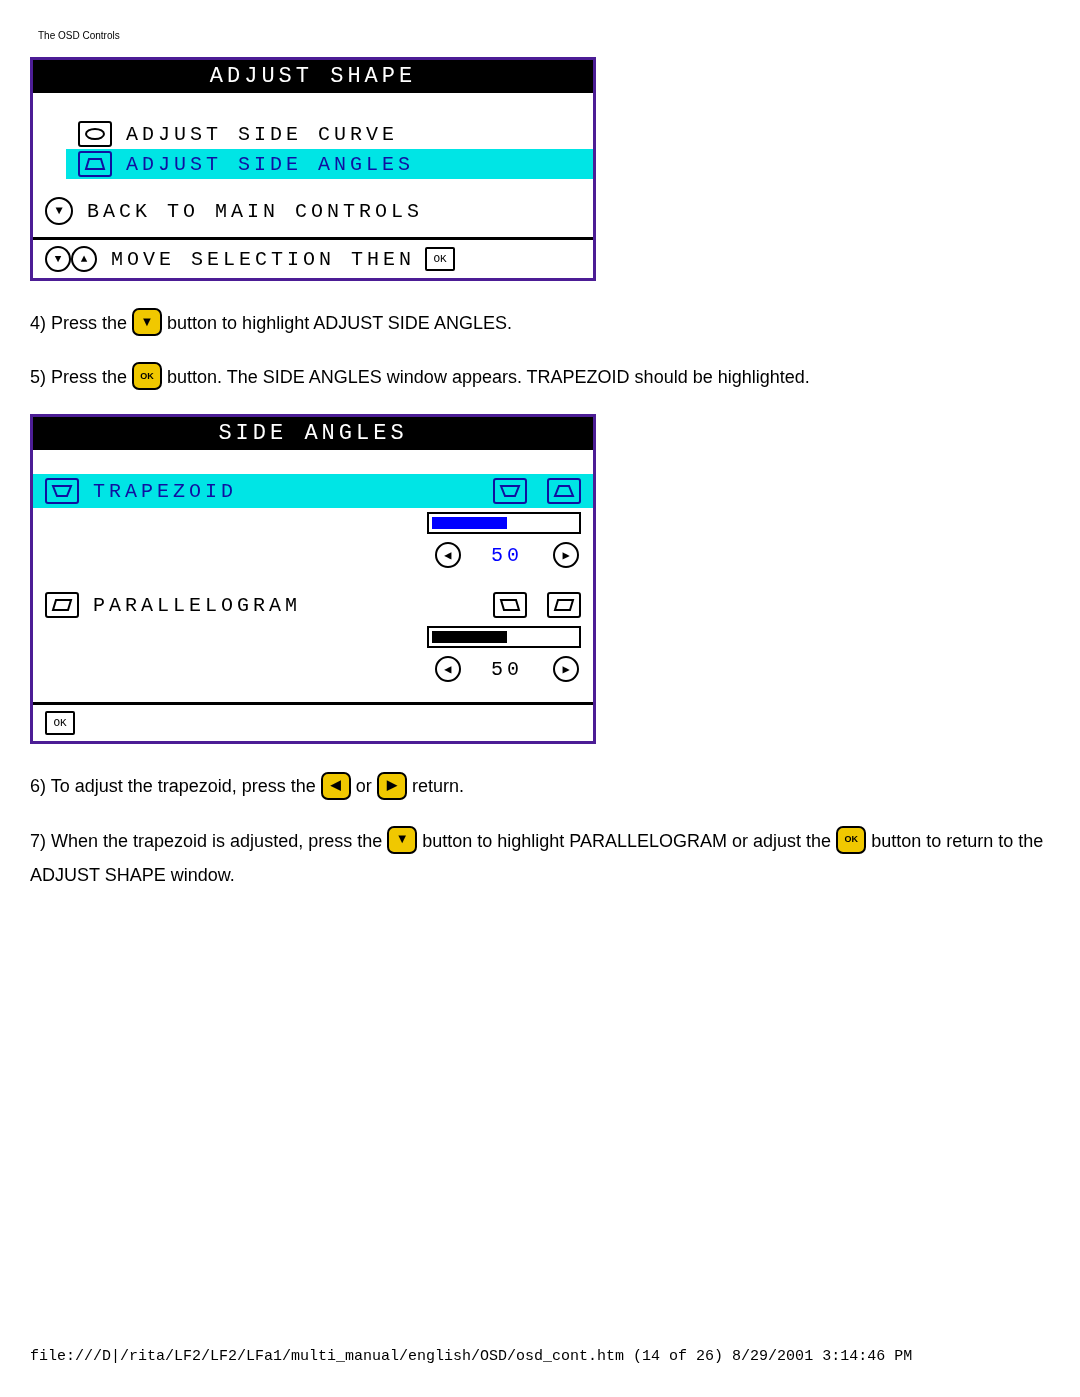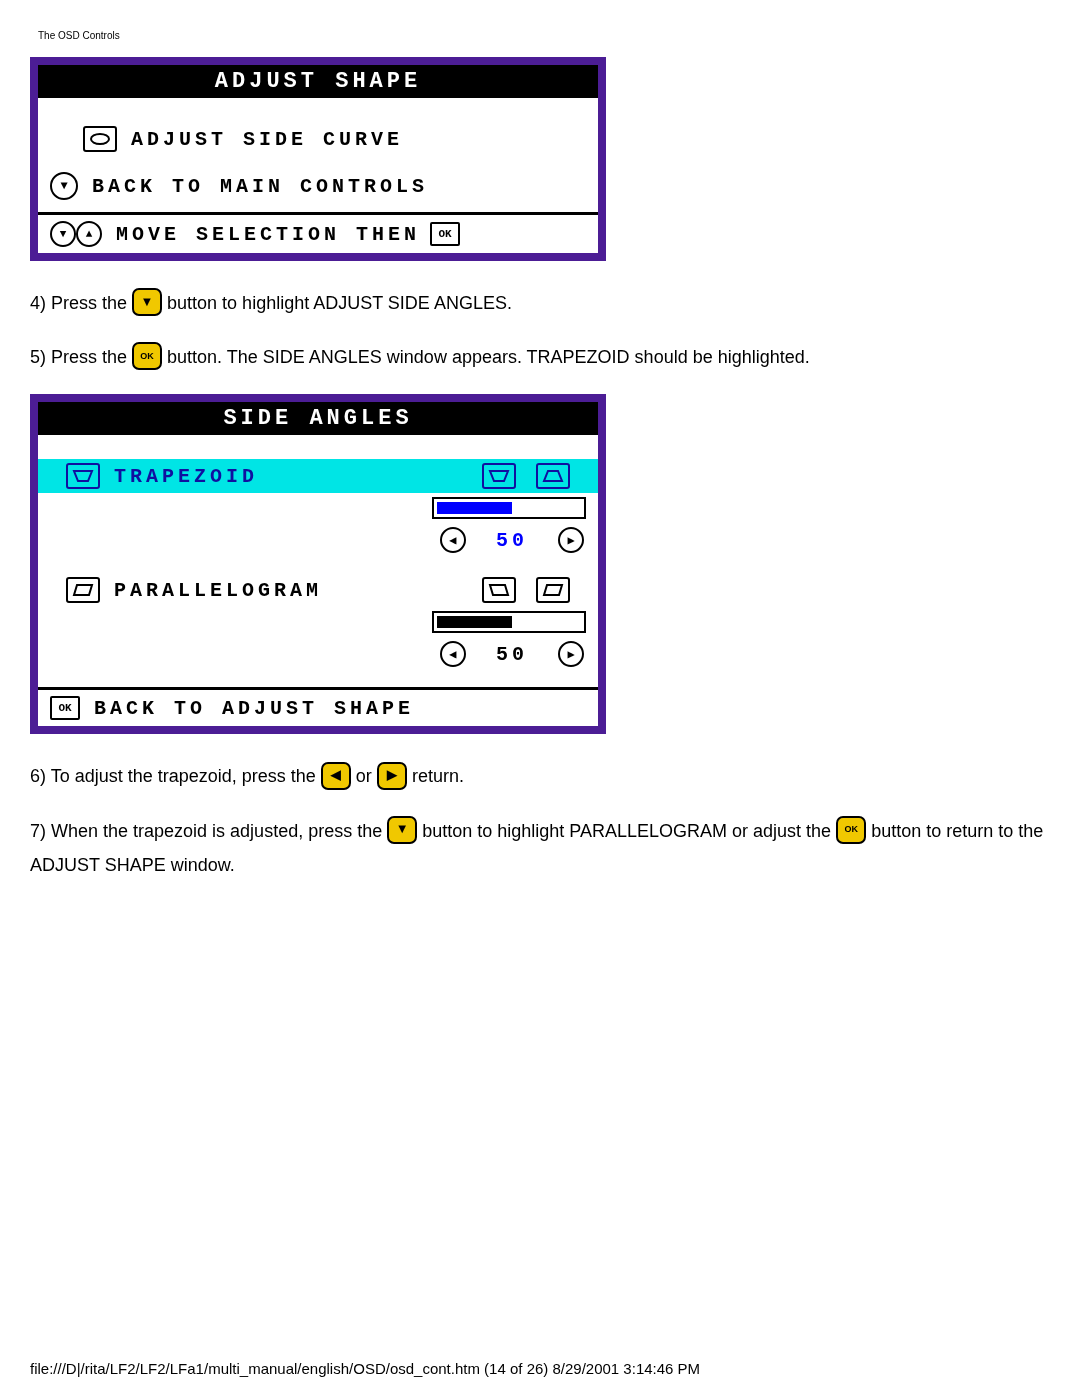--- a/index.html
+++ b/index.html
@@ -13,24 +13,24 @@
     min-height: 1347px;
   }
   .header {
     font-size: 10px;
     margin-bottom: 16px;
     margin-left: 8px;
   }
   
   .osd {
     width: 560px;
-    border: 8px solid #4c1d95;
+    border: 3px solid #4c1d95;
     background: #fff;
     font-family: "Courier New", monospace;
-    font-weight: bold;
+    font-weight: normal;
     letter-spacing: 4px;
     margin-bottom: 25px;
   }
   .osd .titlebar {
     background: #000;
     color: #fff;
     text-align: center;
     font-size: 22px;
     padding: 4px 0;
   }
@@ -117,21 +117,21 @@
     margin-left: 10px;
   }
 
   
   .osd2 .section {
     margin-bottom: 6px;
   }
   .osd2 .section .name-row {
     display: flex;
     align-items: center;
-    padding: 4px 28px;
+    padding: 4px 12px;
     font-size: 20px;
   }
   .osd2 .section .name-row.highlight {
     background: #00e5e5;
     color: #1010a0;
   }
   .osd2 .section .name-row .icon-box {
     width: 30px;
     height: 22px;
     border: 2px solid #000;
@@ -235,43 +235,52 @@
     justify-content: center;
     font-size: 13px;
     font-weight: bold;
     letter-spacing: 0;
     position: relative;
     top: -2px;
   }
   .yb.ok { font-size: 9px; }
   .footer-path {
     position: absolute;
-    bottom: 20px;
+    bottom: 32px;
     left: 30px;
     font-size: 15px;
+    font-family: Liberation Mono, monospace;
   }
   svg { display: block; }
 </style>
 </head>
 <body>
 
 <div class="header">The OSD Controls</div>
 
 <div class="osd">
   <div class="titlebar">ADJUST SHAPE</div>
   <div class="body">
     <div style="height:16px"></div>
     <div class="menu-row">
       <span class="icon-box">
         <svg width="22" height="14" viewBox="0 0 22 14">
             <ellipse cx="11" cy="7" rx="9" ry="5" fill="none" stroke="currentColor" stroke-width="2"></ellipse>
           </svg>
       </span>
       <span>ADJUST SIDE CURVE</span>
     </div>
+    <div class="menu-row highlight">
+      <span class="icon-box">
+        <svg width="22" height="14" viewBox="0 0 22 14">
+            <polygon points="5,12 17,12 20,2 2,2" fill="none" stroke="currentColor" stroke-width="2" transform="scale(1,-1) translate(0,-14)"></polygon>
+          </svg>
+      </span>
+      <span>ADJUST SIDE ANGLES</span>
+    </div>
     <div class="back-row">
       <span class="circ">▼</span>
       <span>BACK TO MAIN CONTROLS</span>
     </div>
   </div>
   <div class="footer">
     <span class="dcirc">
       <span>▼</span>
         <span>▲</span>
     </span>
@@ -356,21 +365,20 @@
       </div>
       <div class="value-row" style="color:#000">
         <span class="arr-circ">◀</span>
         <span>50</span>
         <span class="arr-circ">▶</span>
       </div>
     </div>
   </div>
   <div class="footer">
     <span class="ok-box-start">OK</span>
-    <span>BACK TO ADJUST SHAPE</span>
   </div>
 </div>
 
 <p class="instr">
   <span>6) To adjust the trapezoid, press the </span>
   <span class="yb">◀</span>
   <span> or </span>
   <span class="yb">▶</span>
   <span> return.</span>
 </p>

